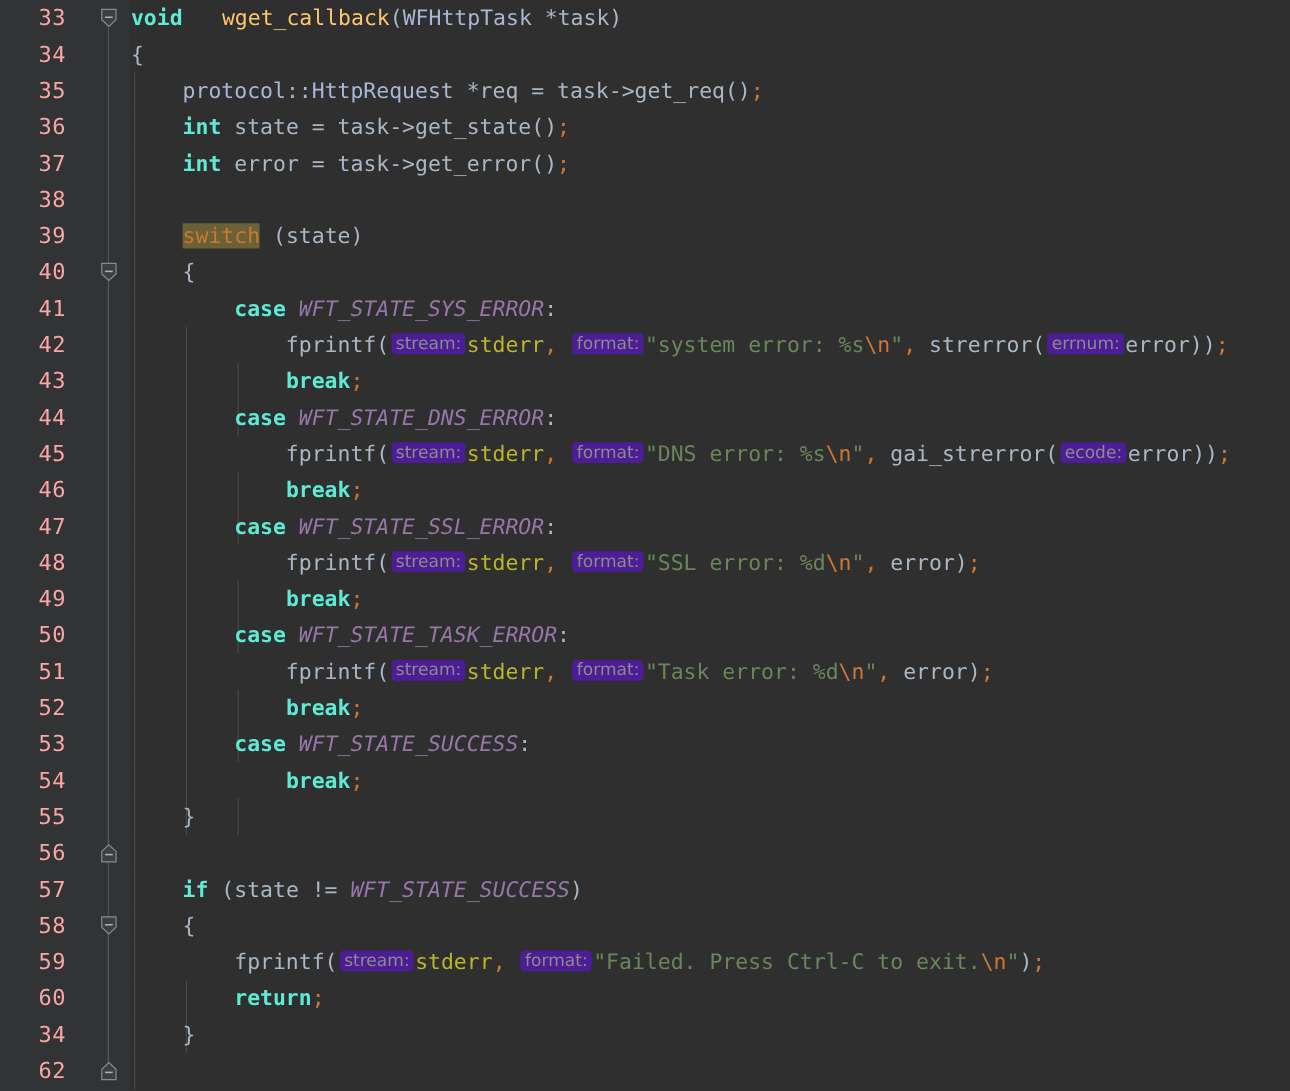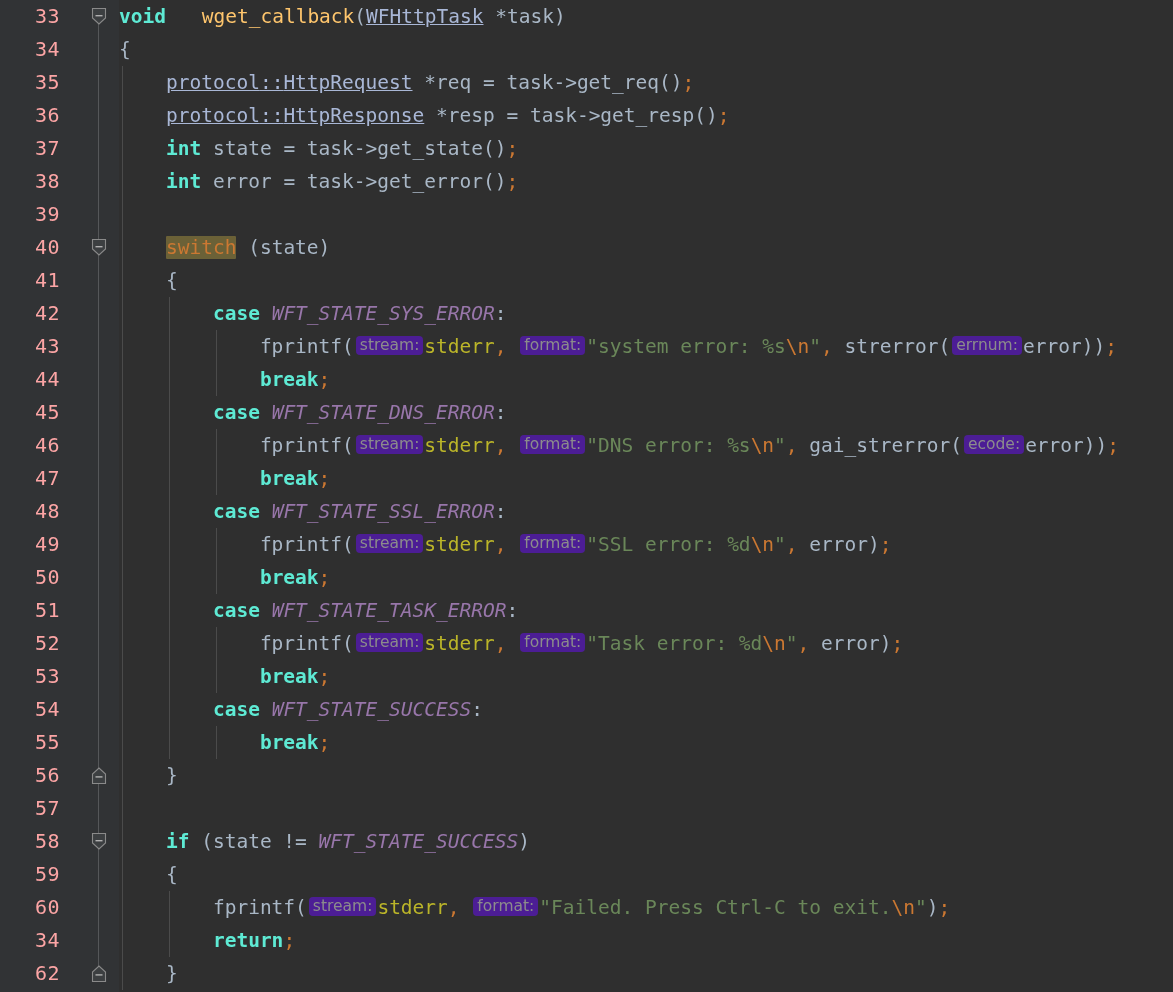--- a/index.html
+++ b/index.html
@@ -104,21 +104,21 @@
   }
   .iguide {
     position: absolute;
     width: 1px;
     background: #4b4b4b;
   }
 
   
   .kw       { color: #5eead4; font-weight: bold; }           
   .fnname   { color: #ffc66d; margin-left: 24px; }           
-  .type     { color: #a9b7d6; text-decoration: underline; }           
+  .type     { color: #a9b7d6; }           
   .ident    { color: #a9b7c6; }           
   .const    { color: #9876aa; font-style: italic; }  
   .str      { color: #6a8759; }           
   .esc      { color: #cc7832; }           
   .field    { color: #bbb529; }           
   .punc     { color: #a9b7c6; }
   .semi     { color: #cc7832; }
 
   
   .hl-switch {
@@ -271,21 +271,20 @@
         <div class="iguide" style="left: 3px; top: 891px; height: 33px;"></div>
         <div class="iguide" style="left: 49.88px; top: 891px; height: 33px;"></div>
         <div class="iguide" style="left: 3px; top: 924px; height: 33px;"></div>
         <div class="iguide" style="left: 49.88px; top: 924px; height: 33px;"></div>
         <div class="iguide" style="left: 3px; top: 957px; height: 33px;"></div>
       </div>
     <div class="code-lines" id="code-lines">
         <div class="line"><span class="line-content"><span class="kw">void</span><span class="ident"> </span><span class="fnname">wget_callback</span><span class="punc">(</span><span class="type">WFHttpTask</span><span class="ident"> *task)</span></span></div>
         <div class="line"><span class="line-content"><span class="ident">{</span></span></div>
         <div class="line"><span class="line-content"><span class="ident">    </span><span class="type">protocol</span><span class="type">::</span><span class="type">HttpRequest</span><span class="ident"> *req = task-&gt;get_req()</span><span class="semi">;</span></span></div>
-        <div class="line"><span class="line-content"><span class="ident">    </span><span class="type">protocol</span><span class="type">::</span><span class="type">HttpResponse</span><span class="ident"> *resp = task-&gt;get_resp()</span><span class="semi">;</span></span></div>
         <div class="line"><span class="line-content"><span class="ident">    </span><span class="kw">int</span><span class="ident"> state = task-&gt;get_state()</span><span class="semi">;</span></span></div>
         <div class="line"><span class="line-content"><span class="ident">    </span><span class="kw">int</span><span class="ident"> error = task-&gt;get_error()</span><span class="semi">;</span></span></div>
         <div class="line"><span class="line-content">&nbsp;</span></div>
         <div class="line"><span class="line-content"><span class="ident">    </span><span class="hl-switch">switch</span><span class="ident"> (state)</span></span></div>
         <div class="line"><span class="line-content"><span class="ident">    {</span></span></div>
         <div class="line"><span class="line-content"><span class="ident">        </span><span class="kw">case</span><span class="ident"> </span><span class="const">WFT_STATE_SYS_ERROR</span><span class="ident">:</span></span></div>
         <div class="line"><span class="line-content"><span class="ident">            fprintf(</span><span class="phint">stream:</span><span class="field">stderr</span><span class="semi">,</span><span class="ident"> </span><span class="phint">format:</span><span class="str">"system error: %s</span><span class="esc">\n</span><span class="str">"</span><span class="semi">,</span><span class="ident"> strerror(</span><span class="phint">errnum:</span><span class="ident">error))</span><span class="semi">;</span></span></div>
         <div class="line"><span class="line-content"><span class="ident">            </span><span class="kw">break</span><span class="semi">;</span></span></div>
         <div class="line"><span class="line-content"><span class="ident">        </span><span class="kw">case</span><span class="ident"> </span><span class="const">WFT_STATE_DNS_ERROR</span><span class="ident">:</span></span></div>
         <div class="line"><span class="line-content"><span class="ident">            fprintf(</span><span class="phint">stream:</span><span class="field">stderr</span><span class="semi">,</span><span class="ident"> </span><span class="phint">format:</span><span class="str">"DNS error: %s</span><span class="esc">\n</span><span class="str">"</span><span class="semi">,</span><span class="ident"> gai_strerror(</span><span class="phint">ecode:</span><span class="ident">error))</span><span class="semi">;</span></span></div>

